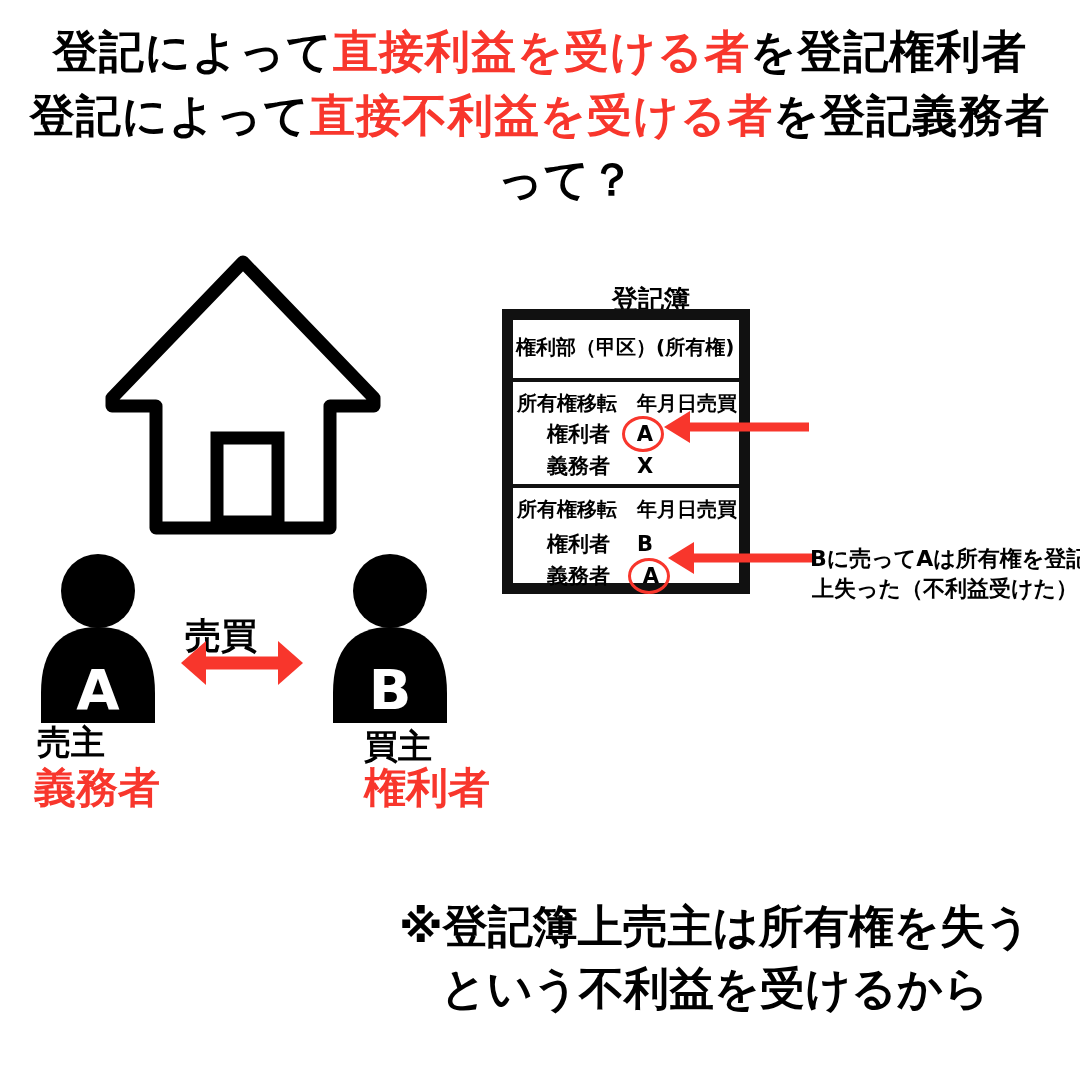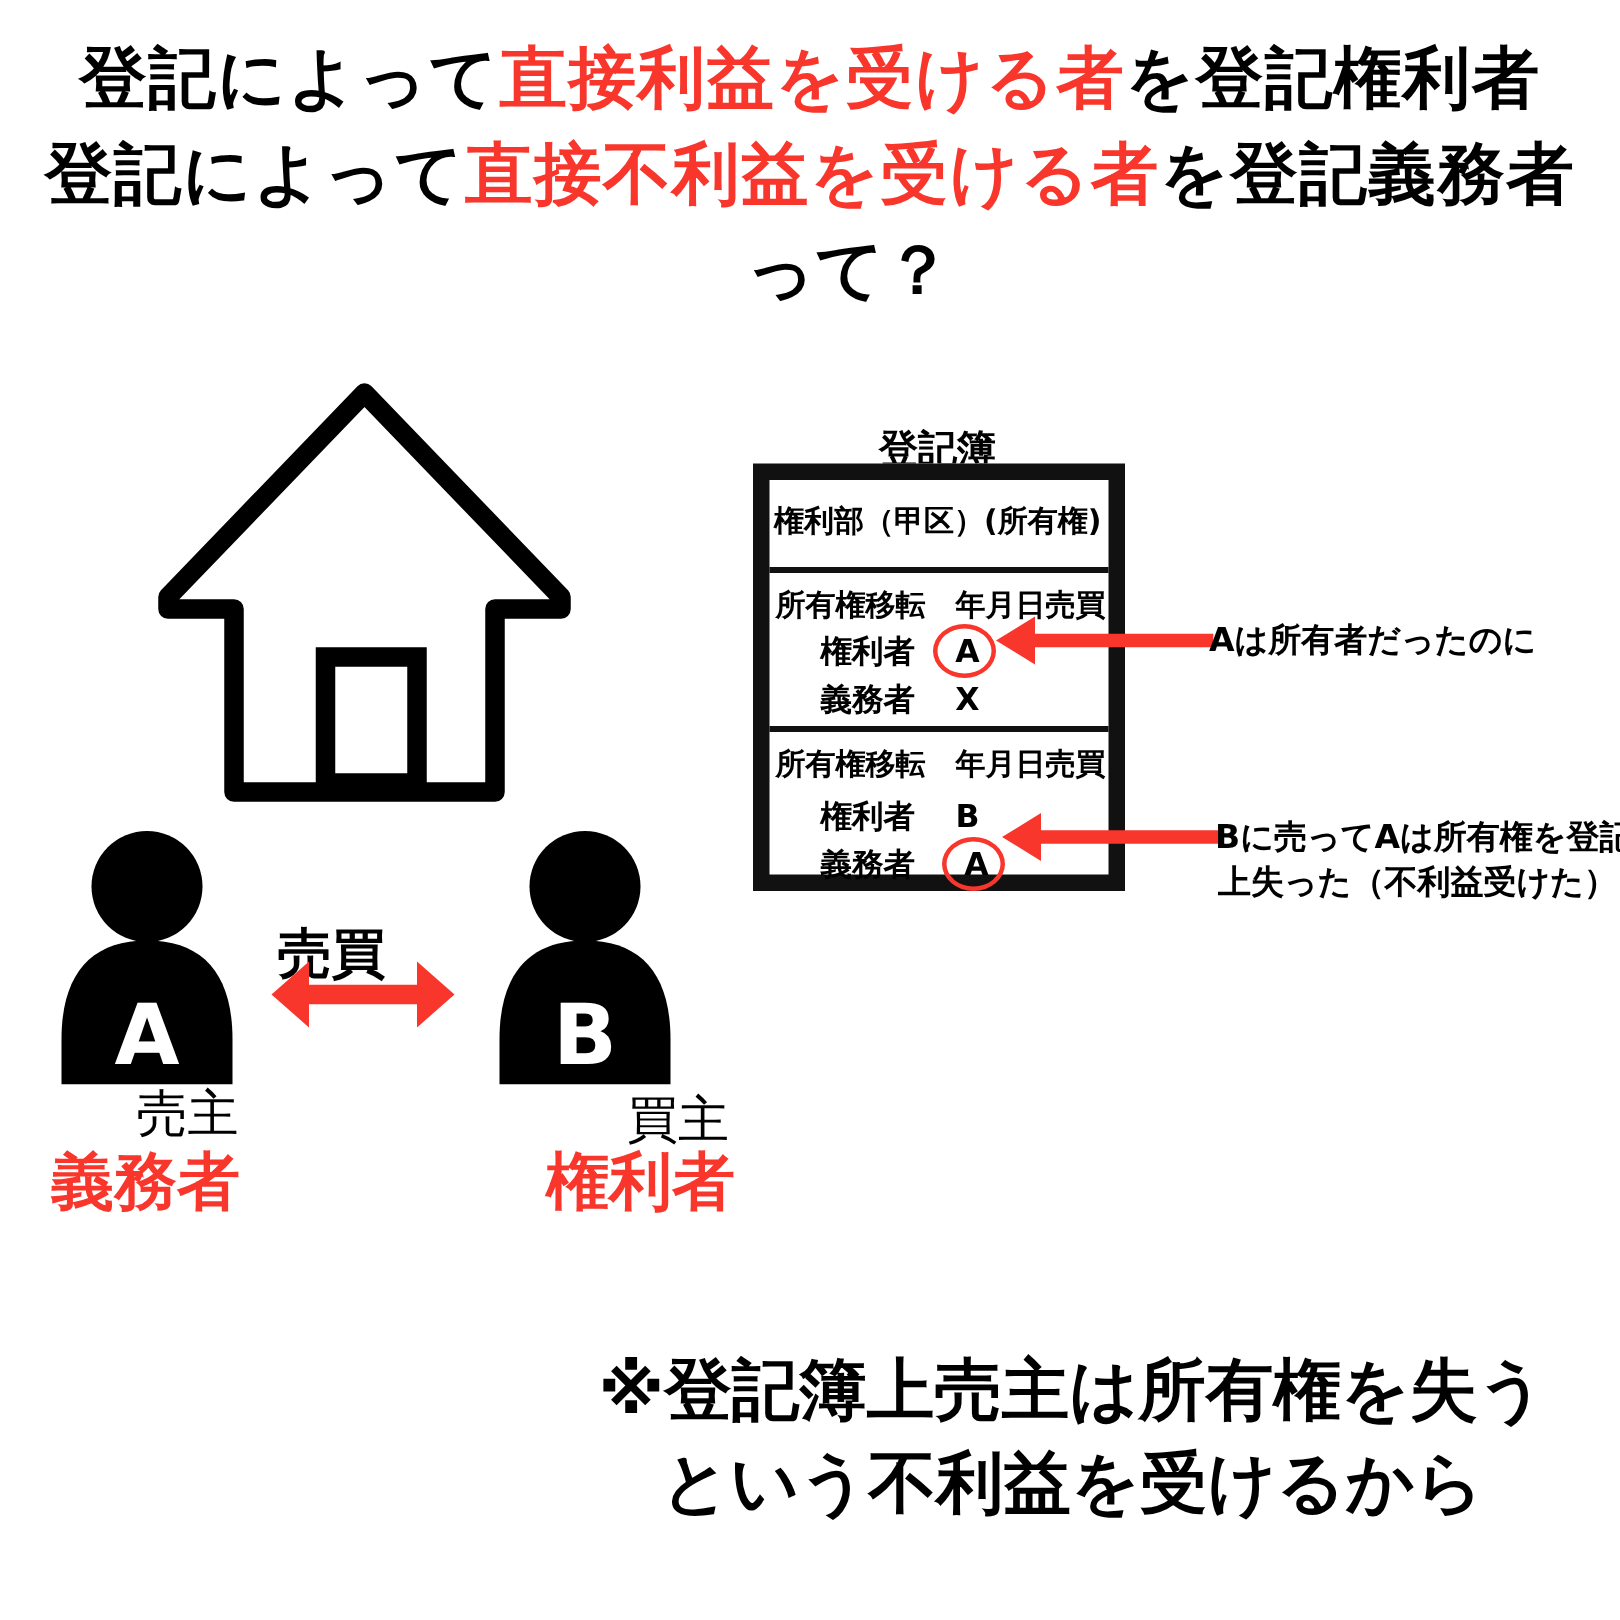--- a/index.html
+++ b/index.html
@@ -8,21 +8,21 @@
     font-family:"DejaVu Sans","Liberation Sans",sans-serif;color:#000;
   }
   .abs{position:absolute;}
   .red{color:var(--red,#f8362c);}
   
   .title-line{left:0;width:1080px;text-align:center;font-size:45px;font-weight:900;letter-spacing:1px;white-space:nowrap;}
   .title-line1{top:22px;}
   .title-line2{top:86px;}
   .title-line3{top:150px;left:460px;width:212px;text-align:center;font-size:45px;font-weight:900;}
   
-  .registry-label{left:560px;top:282px;width:130px;text-align:center;font-size:26px;font-weight:900;}
+  .registry-label{left:560px;top:282px;width:130px;text-align:right;font-size:26px;font-weight:900;}
   .registry-table{
     left:502px;top:309px;width:248px;height:285px;box-sizing:border-box;
     border:11px solid #111;background:#fff;padding-left:44px;
   }
   .registry-inner{position:absolute;left:0;top:0;right:0;bottom:0;font-weight:900;}
   .reg-header{position:absolute;left:3px;top:14px;width:220px;font-size:20px;white-space:nowrap;}
   .reg-divider{position:absolute;left:0;width:226px;height:4px;background:#111;}
   .div1{top:58px;}
   .div2{top:164px;}
   .reg-sec-title{position:absolute;left:4px;font-size:20px;white-space:nowrap;}
@@ -42,21 +42,21 @@
   
   .ann-arrow{z-index:6;}
   .ann-text{font-size:22px;font-weight:900;white-space:nowrap;z-index:6;}
   .note1{left:806px;top:412px;}
   .note2{left:810px;top:544px;width:270px;text-align:center;line-height:30px;}
   
   .house{left:88px;top:248px;}
   
   .person-a{left:33px;top:553px;}
   .person-b{left:325px;top:553px;}
-  .role-label{font-size:34px;font-weight:400;text-align:right;white-space:nowrap;}
+  .role-label{font-size:34px;font-weight:700;text-align:left;white-space:nowrap;}
   .status-label{font-size:42px;font-weight:900;text-align:center;white-space:nowrap;}
   .role-a{left:37px;top:720px;width:122px;}
   .status-a{left:14px;top:760px;width:166px;}
   .role-b{left:364px;top:724px;width:122px;}
   .status-b{left:344px;top:760px;width:166px;}
   
   .trade-label{left:185px;top:612px;width:120px;text-align:left;font-size:36px;font-weight:900;}
   .trade-arrow{left:179px;top:640px;}
   
   .footer{left:350px;top:896px;width:730px;text-align:center;font-size:45px;font-weight:900;line-height:62px;white-space:nowrap;}
@@ -102,21 +102,20 @@
         <span>義務者</span>
         <span class="reg-val shift"><span class="circle-mark"></span><span>A</span></span>
       </div>
     </div>
   </div>
 
   <svg class="abs ann-arrow" style="left:664px;top:409px;" width="145" height="36" viewBox="0 0 145 36">
     <polygon points="0,18 26,2 26,34" fill="#f8362c"></polygon>
     <rect x="24" y="13.5" width="121" height="9" fill="#f8362c"></rect>
   </svg>
-  <div class="abs ann-text note1">Aは所有者だったのに</div>
 
   <svg class="abs ann-arrow" style="left:668px;top:540px;" width="145" height="36" viewBox="0 0 145 36">
     <polygon points="0,18 26,2 26,34" fill="#f8362c"></polygon>
     <rect x="24" y="13.5" width="121" height="9" fill="#f8362c"></rect>
   </svg>
   <div class="abs ann-text note2">
     <div>Bに売ってAは所有権を登記</div>
     <div>上失った（不利益受けた）</div>
   </div>
 

